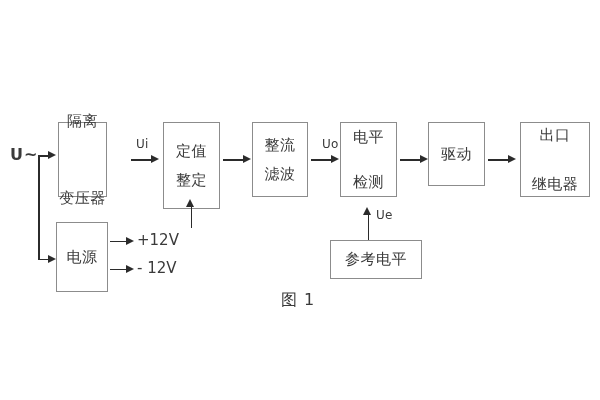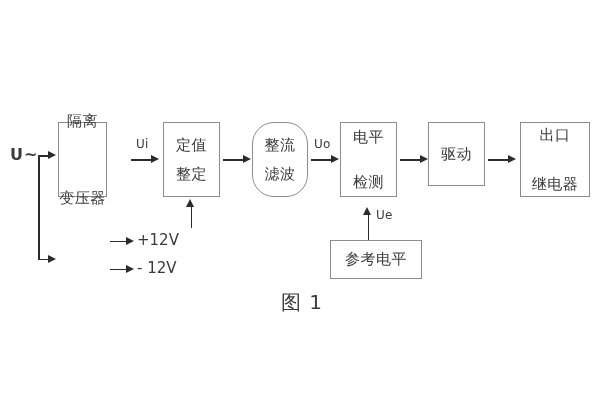--- a/index.html
+++ b/index.html
@@ -73,21 +73,21 @@
   }
   .label.sig {
     font-size: 12px;
     letter-spacing: 0.3px;
   }
   .label.rail {
     font-size: 15px;
     color: #3a3a3a;
   }
   .label.caption {
-    font-size: 20px;
+    font-size: 16px;
     color: #3a3a3a;
     letter-spacing: 1px;
   }
   .label.input {
     font-size: 16px;
     font-weight: bold;
     color: #3a3a3a;
     letter-spacing: 1px;
   }
 </style>
@@ -109,34 +109,34 @@
 
   <div class="block" style="left:58px; top:122px; width:49px; height:75px;gap:48px;">
     <span class="ln">隔离</span>
     <span class="ln">变压器</span>
   </div>
 
   <div class="label sig" style="left:136px; top:138px;">Ui</div>
   <div class="hline" style="left:131px; top:159px; width:22px;"></div>
   <div class="arrow right" style="left:151px; top:155px;"></div>
 
-  <div class="block" style="left:163px; top:122px; width:57px; height:75px;">
+  <div class="block" style="left:163px; top:122px; width:57px; height:87px;">
     <span class="ln">定值</span>
     <span class="ln">整定</span>
   </div>
 
   <div class="hline" style="left:223px; top:159px; width:22px;"></div>
   <div class="arrow right" style="left:243px; top:155px;"></div>
 
-  <div class="block" style="left:252px; top:122px; width:56px; height:75px;border-radius:22px;">
+  <div class="block" style="left:252px; top:122px; width:56px; height:75px;">
     <span class="ln">整流</span>
     <span class="ln">滤波</span>
   </div>
 
-  <div class="label sig" style="left:314px; top:138px;">Uo</div>
+  <div class="label sig" style="left:322px; top:138px;">Uo</div>
   <div class="hline" style="left:311px; top:159px; width:22px;"></div>
   <div class="arrow right" style="left:331px; top:155px;"></div>
 
   <div class="block" style="left:340px; top:122px; width:57px; height:75px;gap:16px;">
     <span class="ln">电平</span>
     <span class="ln">检测</span>
   </div>
 
   <div class="hline" style="left:400px; top:159px; width:22px;"></div>
   <div class="arrow right" style="left:420px; top:155px;"></div>
@@ -146,20 +146,23 @@
   </div>
 
   <div class="hline" style="left:488px; top:159px; width:22px;"></div>
   <div class="arrow right" style="left:508px; top:155px;"></div>
 
   <div class="block" style="left:520px; top:122px; width:70px; height:75px;gap:20px;">
     <span class="ln">出口</span>
     <span class="ln">继电器</span>
   </div>
 
+  <div class="block single" style="left:56px; top:222px; width:52px; height:70px;">
+    <span class="ln">电源</span>
+  </div>
 
   <div class="hline" style="left:110px; top:240.5px; width:18px;"></div>
   <div class="arrow right" style="left:126px; top:236.5px;"></div>
   <div class="label rail" style="left:137px; top:233px;">+12V</div>
 
   <div class="hline" style="left:110px; top:268.5px; width:18px;"></div>
   <div class="arrow right" style="left:126px; top:264.5px;"></div>
   <div class="label rail" style="left:137px; top:261px;">- 12V</div>
 
 

